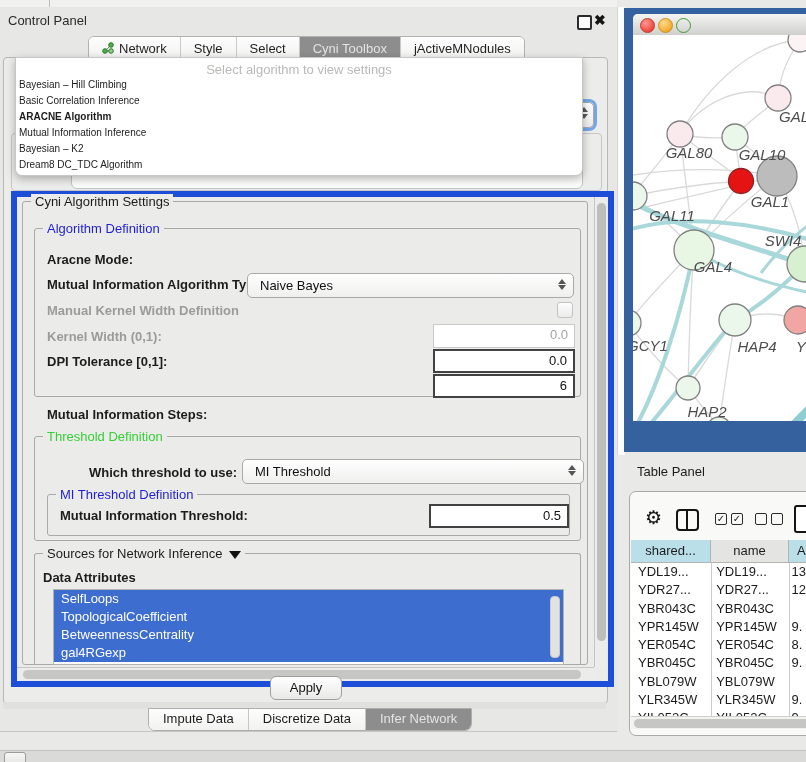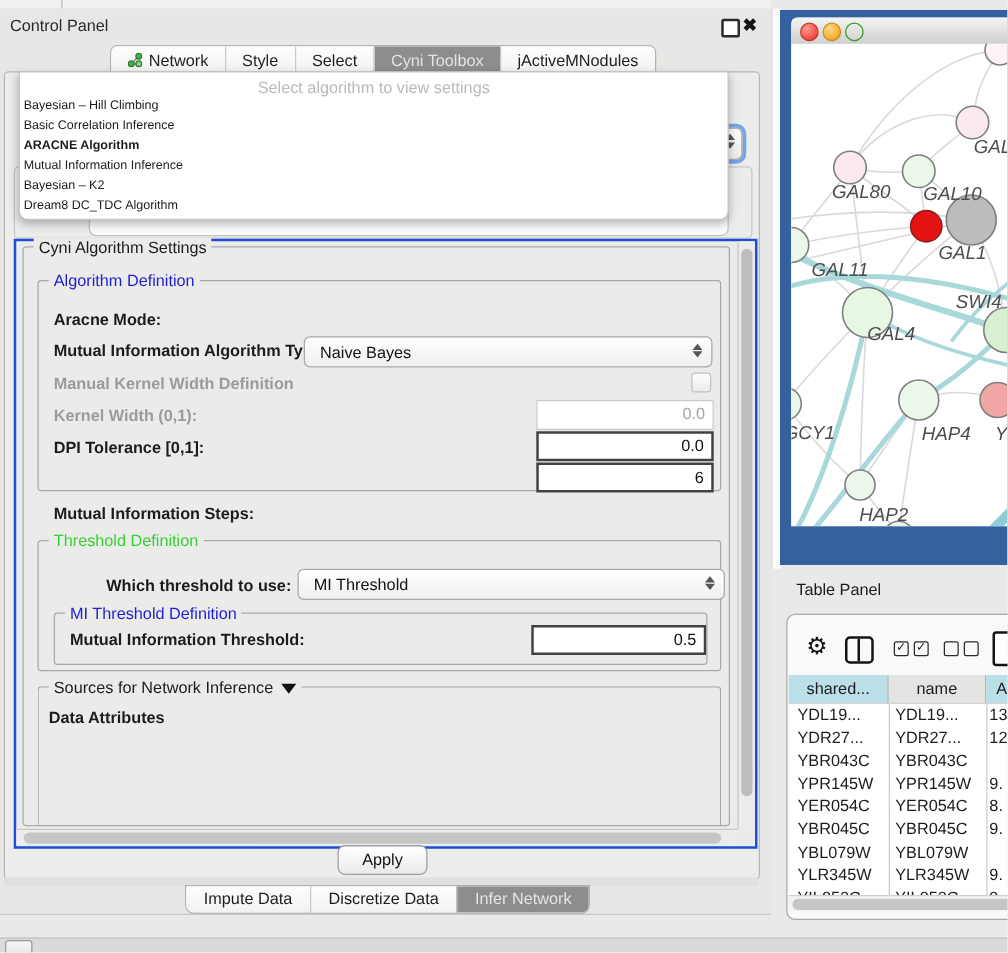--- a/index.html
+++ b/index.html
@@ -15,21 +15,21 @@
   
   .tabbar{position:absolute;left:88px;top:29px;height:22px;display:flex;border:1px solid #b2b2b1;border-radius:6px 6px 0 0;overflow:hidden;background:#fdfdfd;}
   .tab{display:flex;align-items:center;gap:5px;padding:0 13px;background:linear-gradient(#fefefe,#f1f1f0);border-left:1px solid #c9c9c8;color:#1f1f1f;}
   .tab:first-child{border-left:none;}
   .tab.active{background:#8d8d8d;color:#e3e3e3;}
   
   .content-panel{position:absolute;left:3px;top:50px;width:603px;height:645px;background:#ececeb;border:1px solid #b7b7b6;border-radius:4px;}
   .hidden-combo-btn{position:absolute;left:568px;top:44px;width:20px;height:24px;background:linear-gradient(#fcfcfc,#ececec);border:1px solid #a8a8a8;border-radius:5px;box-shadow:0 0 0 3px rgba(74,144,226,.75);}
   .hidden-group{position:absolute;left:7px;top:75px;width:589px;height:56px;border:1px solid #c6c6c5;border-radius:4px;}
   .hidden-combo2{position:absolute;left:67px;top:103px;width:510px;height:26px;background:#fcfcfb;border:1px solid #c2c2c1;border-radius:6px;}
-  .scrollpane{position:absolute;left:7px;top:133px;width:591px;height:484px;background:#ebebea;border:2px solid #1d4ed8;}
+  .scrollpane{position:absolute;left:7px;top:133px;width:591px;height:484px;background:#ebebea;border:6px solid #1d4ed8;}
   
   .group{position:absolute;border:1px solid #a9a9a8;border-radius:3px;}
   .legend{position:absolute;top:-8px;left:8px;background:#ebebea;padding:0 4px;font-size:13px;white-space:nowrap;}
   .legend.blue{color:#1f1fd2;}
   .legend.green{color:#35d035;}
   .lbl{position:absolute;font-weight:bold;color:#1c1c1c;white-space:nowrap;}
   .lbl.dis{color:#9b9b9b;}
   
   .combo{position:absolute;height:23px;background:linear-gradient(#ffffff,#efefee);border:1px solid #a9a9a8;border-radius:5px;line-height:23px;padding-left:12px;font-size:13px;color:#111;}
   .combo .arrows{position:absolute;right:7px;top:4px;width:8px;}
@@ -176,20 +176,27 @@
             <div class="group" style="left:12px;top:57px;width:521px;height:40px;">
               <span class="legend blue">MI Threshold Definition</span>
               <div class="lbl" style="left:12px;top:13px;">Mutual Information Threshold:</div>
               <div class="field" style="left:381px;top:9px;width:128px;">0.5</div>
             </div>
           </div>
 
           <div class="group" style="left:11px;top:351px;width:545px;height:110px;border-bottom:none;border-radius:3px 3px 0 0;">
             <span class="legend"><span>Sources for Network Inference</span><span class="tri-down"></span></span>
             <div class="lbl" style="left:8px;top:16px;">Data Attributes</div>
+            <div class="attr-list" style="left:18px;top:35px;width:509px;height:74px;">
+              <div class="attr-item">SelfLoops</div>
+              <div class="attr-item">TopologicalCoefficient</div>
+              <div class="attr-item">BetweennessCentrality</div>
+              <div class="attr-item">gal4RGexp</div>
+              <div class="alist-thumb"></div>
+            </div>
           </div>
         </div>
 
         <div class="vtrack" style="left:577px;top:0;width:12px;height:470px;">
           <div class="vthumb" style="left:1.5px;top:6px;width:9px;height:438px;"></div>
         </div>
         <div class="htrack" style="left:0;top:470px;width:577px;height:12px;">
           <div class="hthumb" style="left:6px;top:2px;width:558px;height:9px;"></div>
         </div>
       </div>

